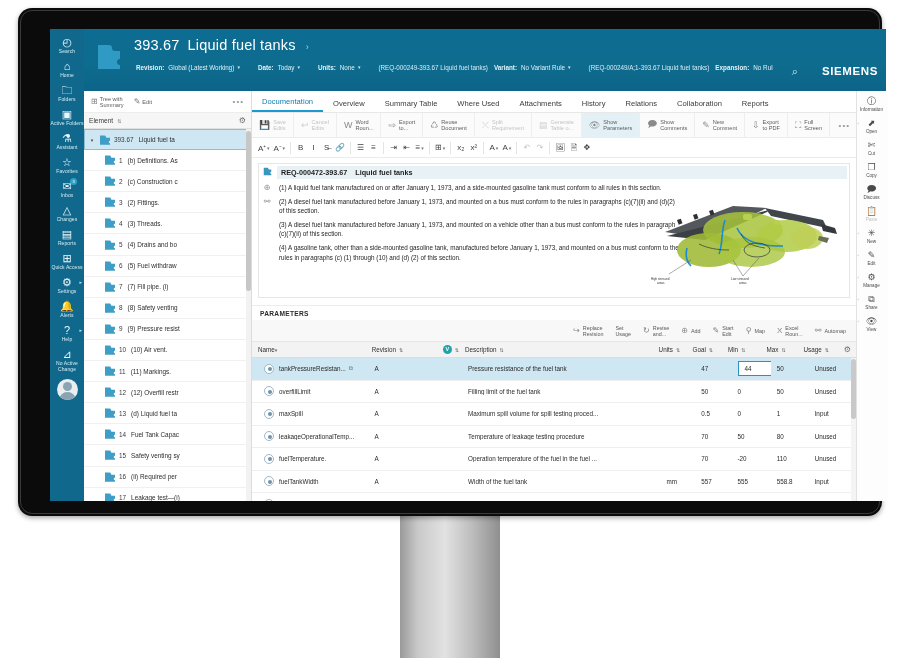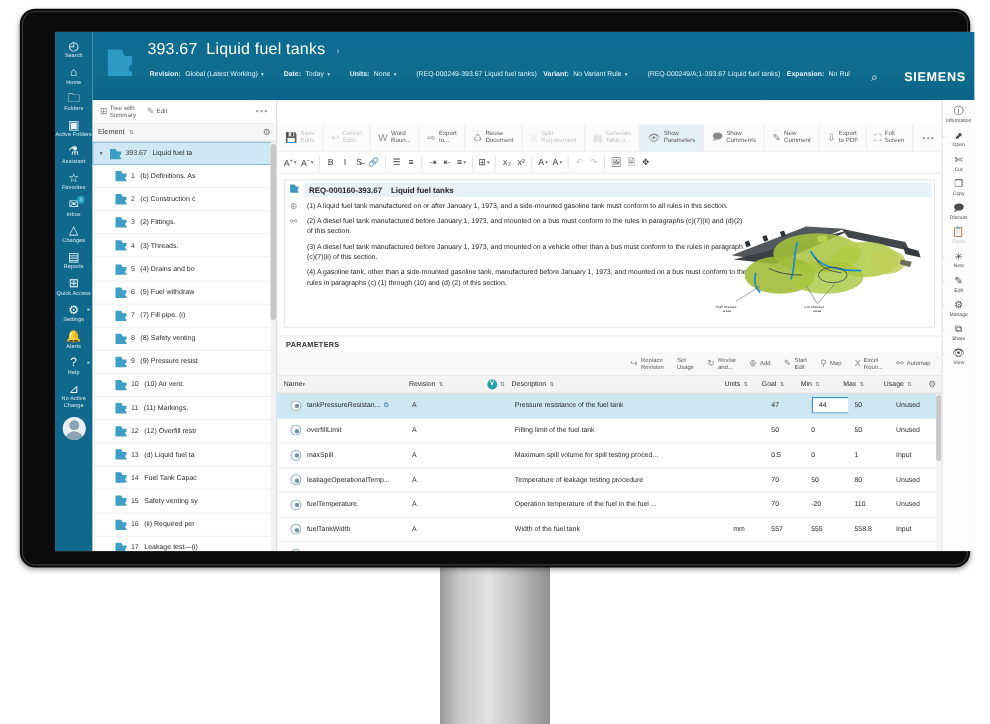--- a/index.html
+++ b/index.html
@@ -451,20 +451,31 @@
               <span class="rrail-ic">⧉</span>
               <span class="rrail-lab">Share</span>
             </div>
             <div class="rrail-item">
               <span class="rrail-arrow">‹</span>
               <span class="rrail-ic">👁</span>
               <span class="rrail-lab">View</span>
             </div>
           </div>
 
+        <div id="tabs">
+            <div class="tab active">Documentation</div>
+            <div class="tab">Overview</div>
+            <div class="tab">Summary Table</div>
+            <div class="tab">Where Used</div>
+            <div class="tab">Attachments</div>
+            <div class="tab">History</div>
+            <div class="tab">Relations</div>
+            <div class="tab">Collaboration</div>
+            <div class="tab">Reports</div>
+          </div>
 
         <div id="ribbon">
           <div class="rib-btn disabled">
               <span class="rib-ic">💾</span>
               <span class="rib-lab">
                 <span>Save</span>
                 <span>Edits</span>
               </span>
             </div>
             <div class="rib-btn disabled">
@@ -804,21 +815,21 @@
               <span class="g-ic">
                 <svg viewBox="0 0 12 12" width="9" height="9">
                     <path fill="#3a95bf" d="M1 1h5a1.2 1.2 0 0 1 1.2 1.2A1.2 1.2 0 0 0 8.4 3.4H11v3a1.3 1.3 0 0 0-1.3 1.3A1.3 1.3 0 0 0 11 9v2H1z"></path>
                   </svg>
               </span>
               <span class="g-ic">⊕</span>
               <span class="g-ic">⚯</span>
             </div>
             <div id="doc-body">
               <div id="doc-title-row">
-                <span>REQ-000160-393.67</span>
+                <span>REQ-000472-393.67</span>
                 <span>Liquid fuel tanks</span>
               </div>
               <div id="doc-paras">
                   <div class="doc-p">(1) A liquid fuel tank manufactured on or after January 1, 1973, and a side-mounted gasoline tank must conform to all rules in this section.</div>
                   <div class="doc-p">(2) A diesel fuel tank manufactured before January 1, 1973, and mounted on a bus must conform to the rules in paragraphs (c)(7)(ii) and (d)(2) of this section.</div>
                   <div class="doc-p">(3) A diesel fuel tank manufactured before January 1, 1973, and mounted on a vehicle other than a bus must conform to the rules in paragraph (c)(7)(ii) of this section.</div>
                   <div class="doc-p">(4) A gasoline tank, other than a side-mounted gasoline tank, manufactured before January 1, 1973, and mounted on a bus must conform to the rules in paragraphs (c) (1) through (10) and (d) (2) of this section.</div>
                 </div>
             </div>
             <div id="doc-img">

